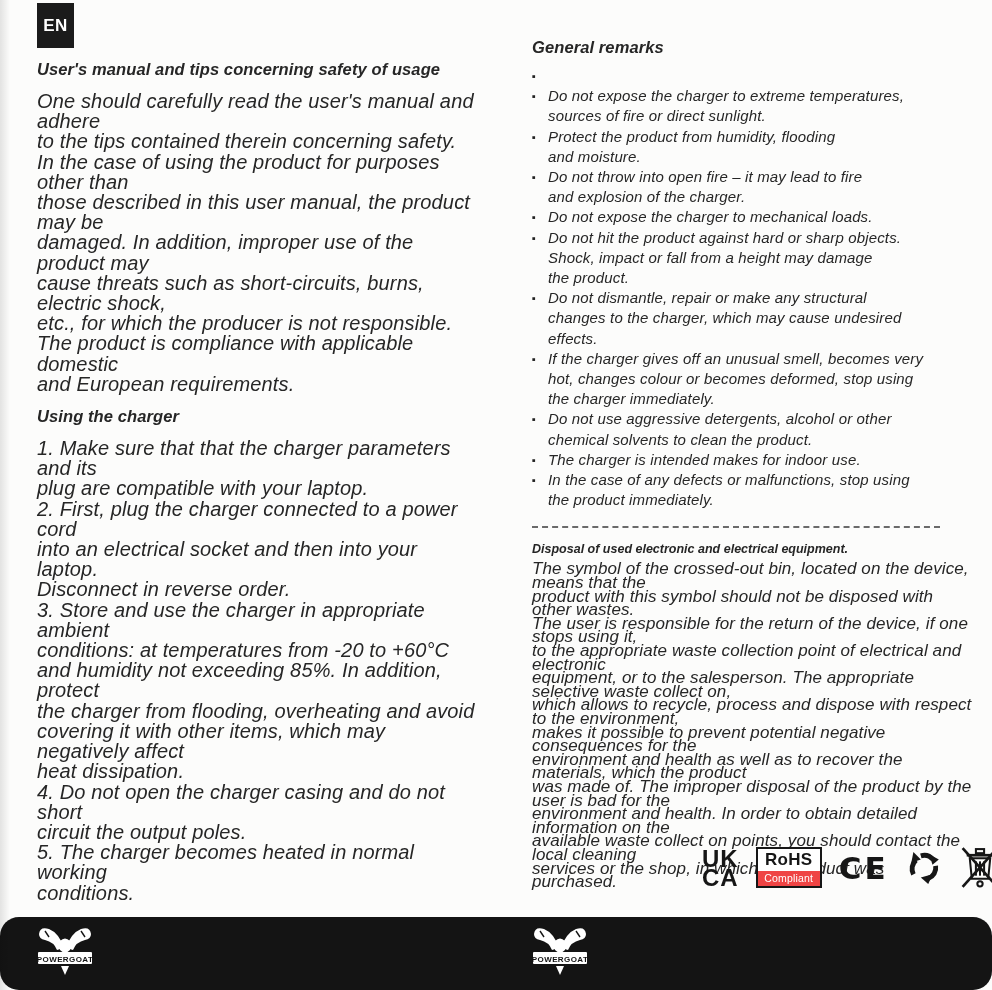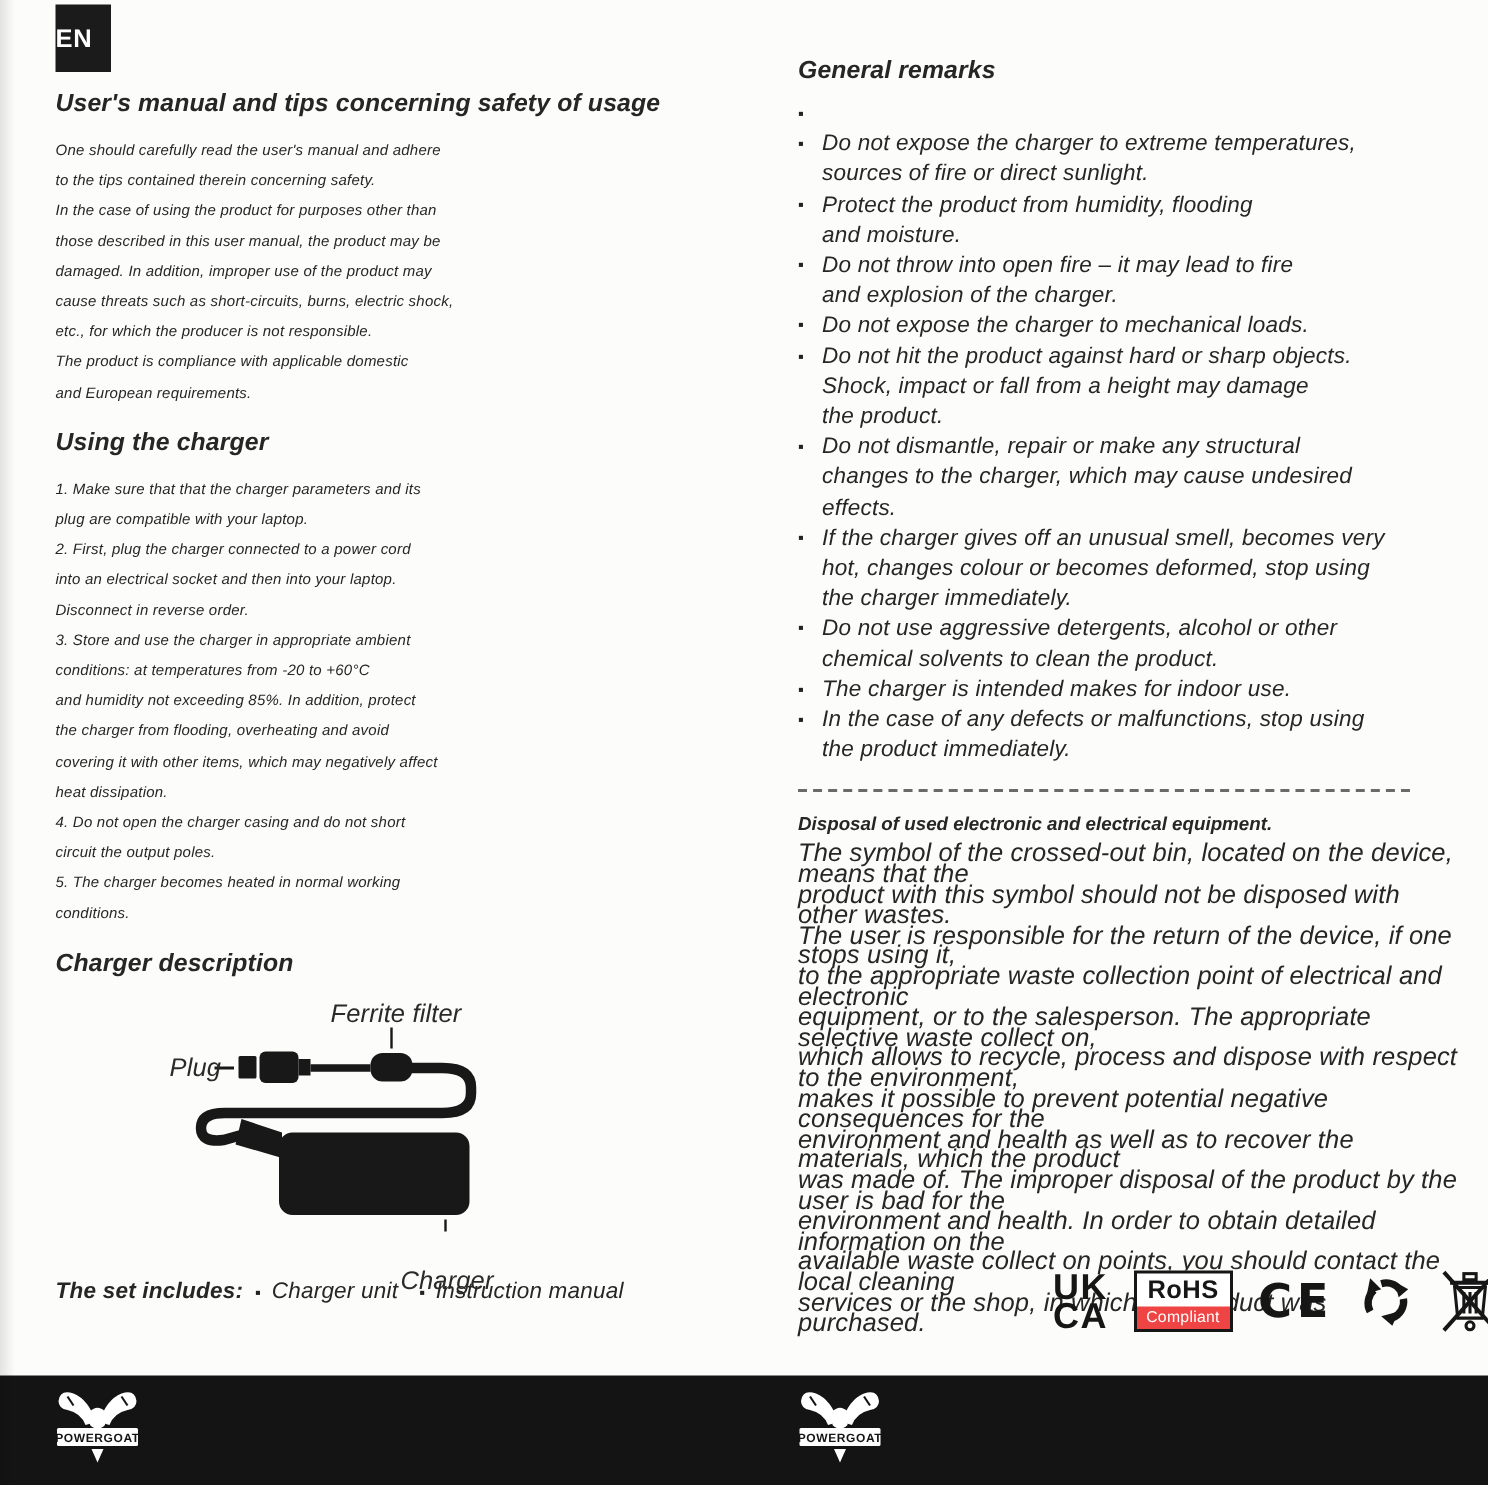--- a/index.html
+++ b/index.html
@@ -13,30 +13,30 @@
     background:#fcfcfb;color:#262626;
   }
   .page::before{ 
     content:"";position:absolute;left:0;top:0;bottom:0;width:10px;
     background:linear-gradient(to right,rgba(0,0,0,.10),rgba(0,0,0,0));
     pointer-events:none;z-index:5;
   }
   
   .lang-badge{
     position:absolute;left:37px;top:3px;width:37px;height:45px;
-    background:#1b1b1b;color:#fff;display:flex;align-items:center;
+    background:#1b1b1b;color:#fff;display:flex;align-items:center;justify-content:center;
     font-weight:bold;font-size:17px;letter-spacing:.5px;
   }
   
   .col{position:absolute;width:445px;font-style:italic;}
   .col-left{left:37px;top:60px;}
   .col-right{left:532px;top:38px;width:440px;}
   .h1{font-size:16.5px;font-weight:bold;margin:0 0 10px 0;letter-spacing:.1px;}
   .body-text{
-    font-size:10px;line-height:20.2px;letter-spacing:.15px;
+    font-size:20px;line-height:20.2px;letter-spacing:.15px;
     white-space:pre-line;margin:12px 0 13px 0;
   }
   
   .bullets{margin:9px 0 0 0;}
   .bullet{display:flex;align-items:flex-start;}
   .bullet-mark{
     flex:0 0 16px;font-size:11px;line-height:20.2px;color:#222;
   }
   .bullet-text{font-size:15px;line-height:20.2px;letter-spacing:.15px;white-space:pre-line;}
   
@@ -65,21 +65,21 @@
   }
   .ukca{font-weight:bold;font-size:24px;line-height:19px;letter-spacing:1px;}
   .rohs{
     width:62px;border:2.5px solid #161616;text-align:center;background:#fff;
   }
   .rohs-top{font-size:17px;font-weight:bold;letter-spacing:.3px;padding:1px 0 1px 0;}
   .rohs-bottom{background:#ef4444;color:#fff;font-size:10.5px;padding:1px 0 2px 0;letter-spacing:.2px;}
   .ce{font-size:31px;font-weight:bold;letter-spacing:3px;font-family:"DejaVu Sans",sans-serif;}
   
   .footer-bar{
-    position:absolute;left:0;top:917px;width:992px;height:73px;background:#141414;
+    position:absolute;left:0;top:917px;width:992px;height:73px;background:#141414;border-radius:19px;
   }
   .goat-logo{position:absolute;top:5px;width:64px;height:62px;}
   .goat-1{left:33px;}
   .goat-2{left:528px;}
 </style>
 </head>
 <body>
 
 <div class="page">
 

